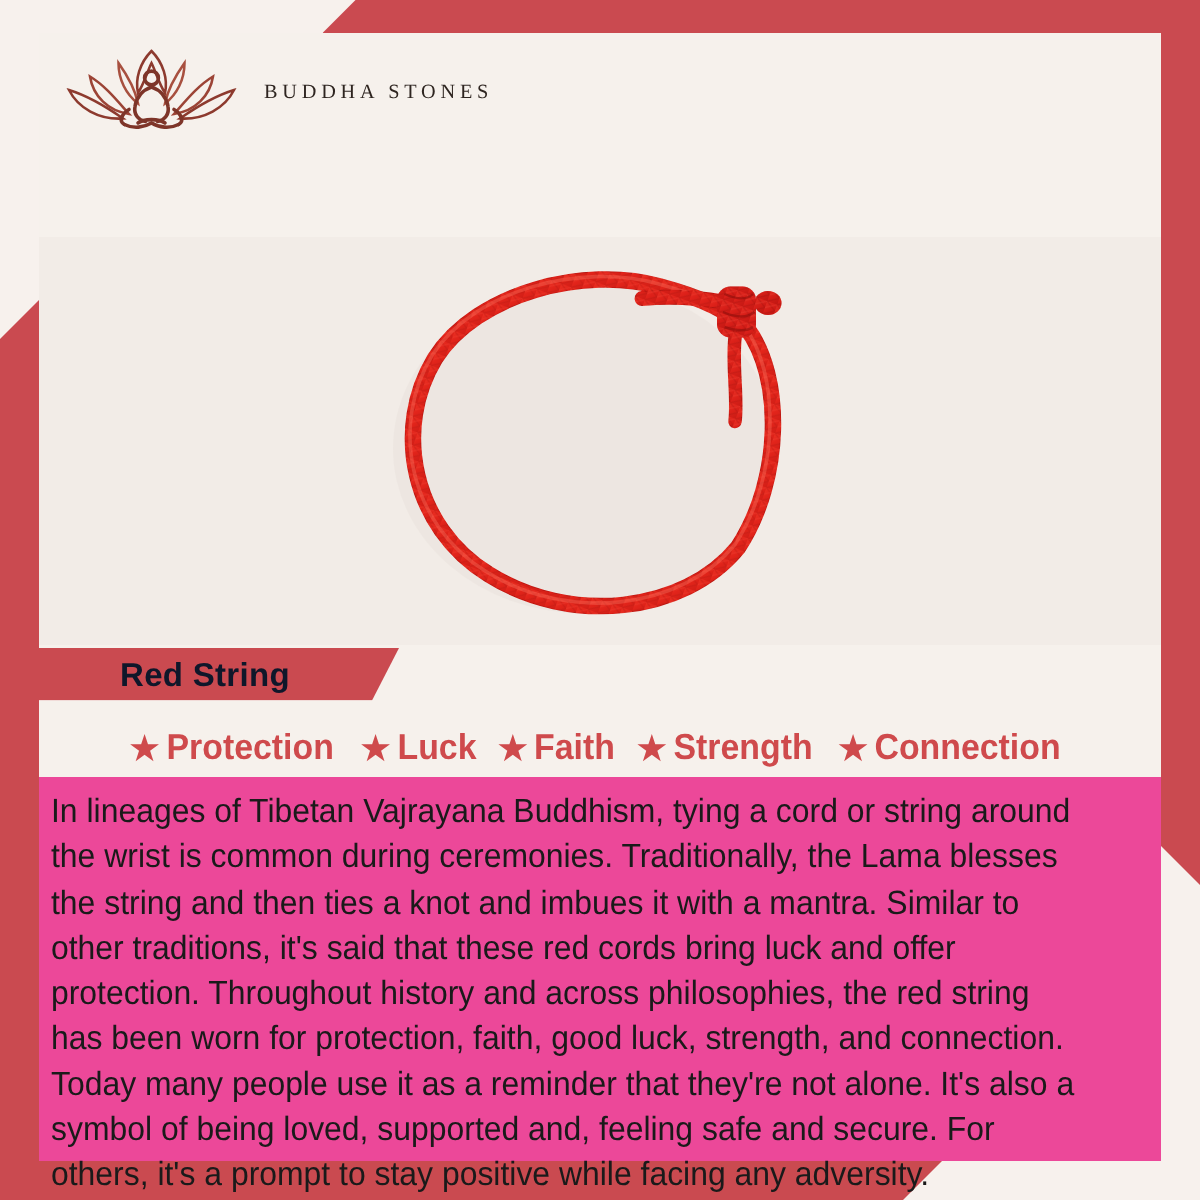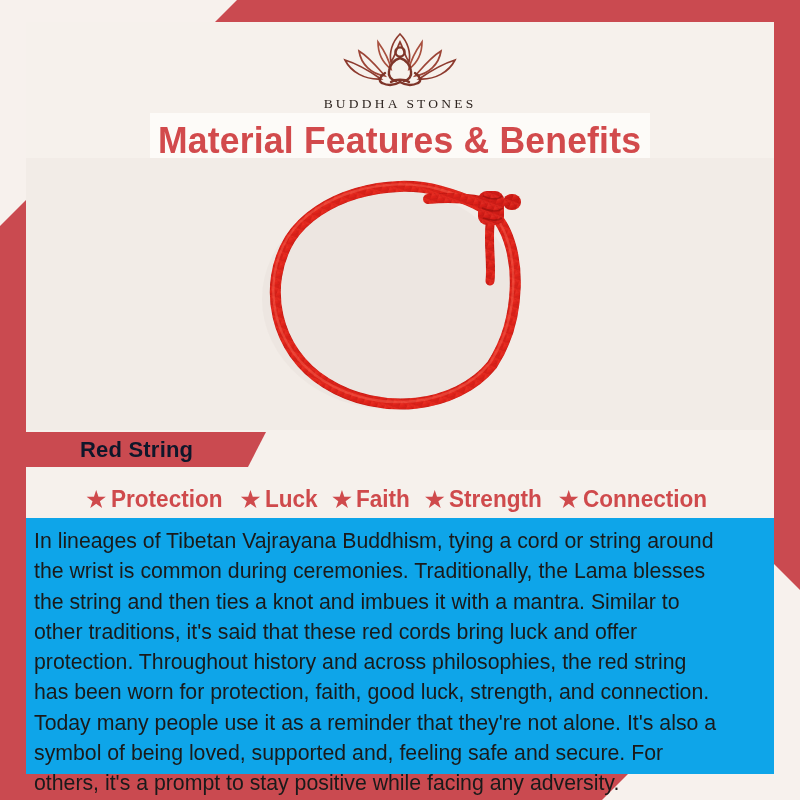--- a/index.html
+++ b/index.html
@@ -60,21 +60,21 @@
     background: #f6f1ec;
   }
 
   
   .logo-wrap {
     position: absolute;
     left: 0;
     right: 0;
     top: 4px;
     display: flex;
-    flex-direction: column;
+    flex-direction: row;
     align-items: center;
   }
   .logo-mark {
     width: 150px;
     height: 68px;
     display: block;
   }
   .logo-text {
     margin-top: 2px;
     font-family: "Liberation Serif", serif;
@@ -175,21 +175,21 @@
     transform-origin: left center;
   }
 
   
   .body-box {
     position: absolute;
     left: 0;
     right: 0;
     top: 496px;
     bottom: 0;
-    background: #0ea5e9;
+    background: #ec4899;
     padding: 8px 22px 0 8px;
     box-sizing: border-box;
   }
   .body-text {
     font-size: 22.4px;
     line-height: 30.3px;
     color: #1a1a1a;
     font-weight: 500;
     transform: scaleX(0.95);
     transform-origin: left top;
@@ -225,23 +225,20 @@
           <path d="M75 32 C81 34, 85 39, 86 45 C87 50, 84 54, 79 55"></path>
           <path d="M60 47 C55 50, 53 55, 57 57"></path>
           <path d="M90 47 C95 50, 97 55, 93 57"></path>
           <path d="M57 57 C63 60, 70 59, 75 56 C80 59, 87 60, 93 57"></path>
           <path d="M66 56 C70 53, 80 53, 84 56"></path>
         </g>
       </svg>
       <div class="logo-text">BUDDHA STONES</div>
     </div>
 
-    <div class="title-band">
-      <div class="title-text">Material Features &amp; Benefits</div>
-    </div>
 
     <div class="photo">
       <svg width="320" height="250" viewBox="0 0 320 250">
         <defs>
           <linearGradient id="cordg" x1="0" y1="0" x2="1" y2="1">
             <stop offset="0%" stop-color="#ef3b2c"></stop>
             <stop offset="45%" stop-color="#d91f18"></stop>
             <stop offset="100%" stop-color="#b5140f"></stop>
           </linearGradient>
           <pattern id="braid" width="7" height="9" patternUnits="userSpaceOnUse" patternTransform="rotate(20)">

